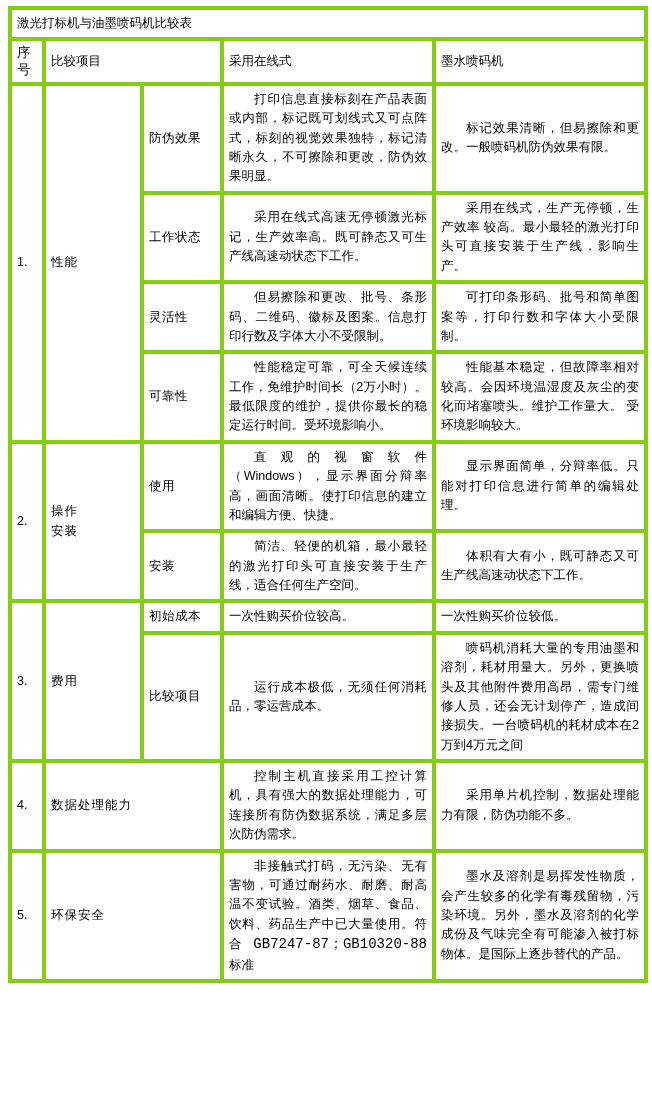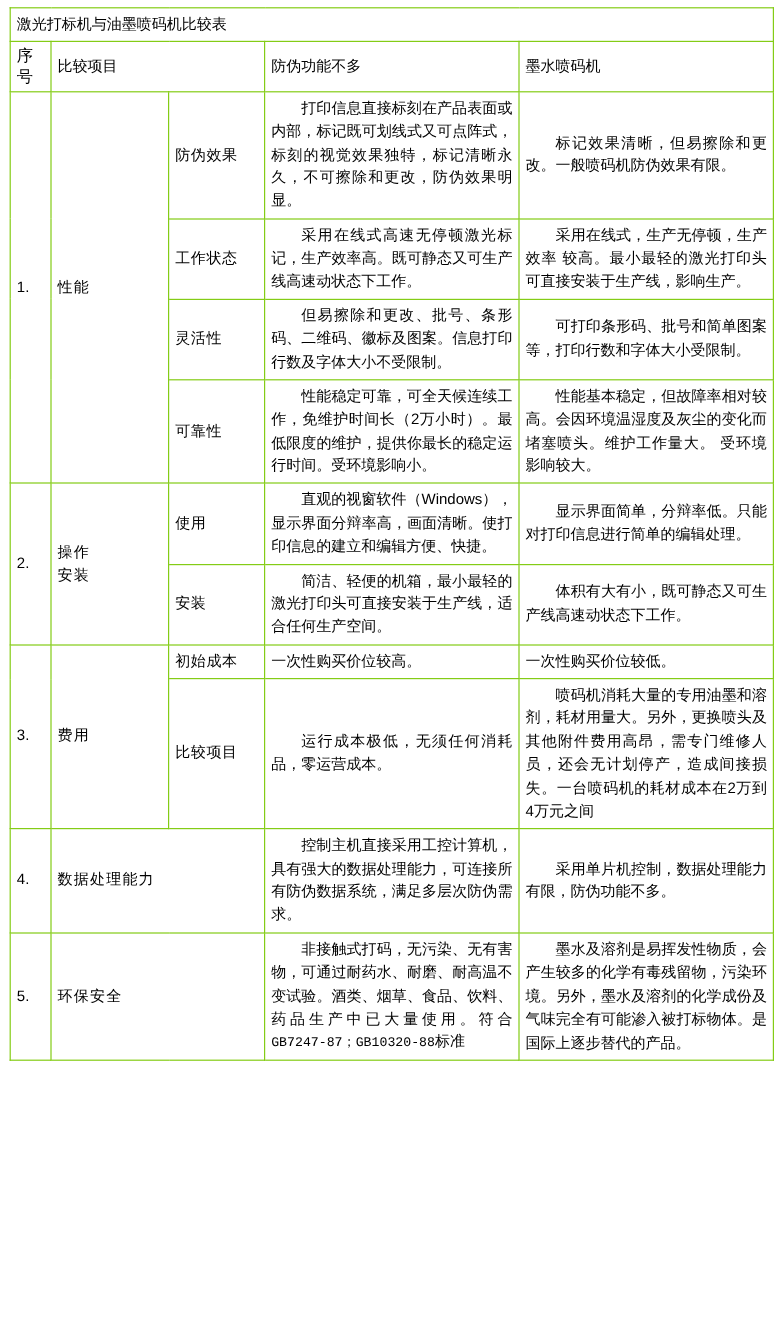--- a/index.html
+++ b/index.html
@@ -17,21 +17,21 @@
     box-sizing: border-box;
     padding: 6px 8px 8px 8px;
   }
   table.cmp {
     border-collapse: collapse;
     width: 636px;
     table-layout: fixed;
     border: 1px solid #000;
   }
   table.cmp td, table.cmp th {
-    border: 1px solid #84cc16;
+    border: 4px solid #84cc16;
     vertical-align: middle;
     padding: 4px 5px;
     font-size: 12.5px;
     line-height: 1.55;
     font-weight: normal;
     text-align: justify;
     text-justify: inter-ideograph;
   }
   .title-cell {
     text-align: center;
@@ -75,21 +75,21 @@
   }
   .center-text {
     text-align: center;
     text-indent: 0;
   }
   .bold-inline {
     font-weight: normal;
   }
   .mono-seg {
     font-family: "Liberation Mono", "DejaVu Sans Mono", monospace;
-    font-size: 11px;
+    font-size: 14px;
   }
   col.c1 { width: 34px; }
   col.c2 { width: 98px; }
   col.c3 { width: 80px; }
   col.c4 { width: 212px; }
   col.c5 { width: 212px; }
 </style>
 </head>
 <body>
 
@@ -105,21 +105,21 @@
     <tbody>
       <tr>
         <td class="title-cell" colspan="5">激光打标机与油墨喷码机比较表</td>
       </tr>
       <tr>
         <td class="head-cell narrow">
           <div>序</div>
           <div>号</div>
         </td>
         <td class="head-cell" colspan="2">比较项目</td>
-        <td class="head-cell">防伪功能不多</td>
+        <td class="head-cell">采用在线式</td>
         <td class="head-cell">墨水喷码机</td>
       </tr>
 
       <tr>
         <td class="idx" rowspan="4">1.</td>
         <td class="cat" rowspan="4">性能</td>
         <td class="sub">防伪效果</td>
         <td class="body-cell">打印信息直接标刻在产品表面或内部，标记既可划线式又可点阵式，标刻的视觉效果独特，标记清晰永久，不可擦除和更改，防伪效果明显。</td>
         <td class="body-cell">标记效果清晰，但易擦除和更改。一般喷码机防伪效果有限。</td>
       </tr>

